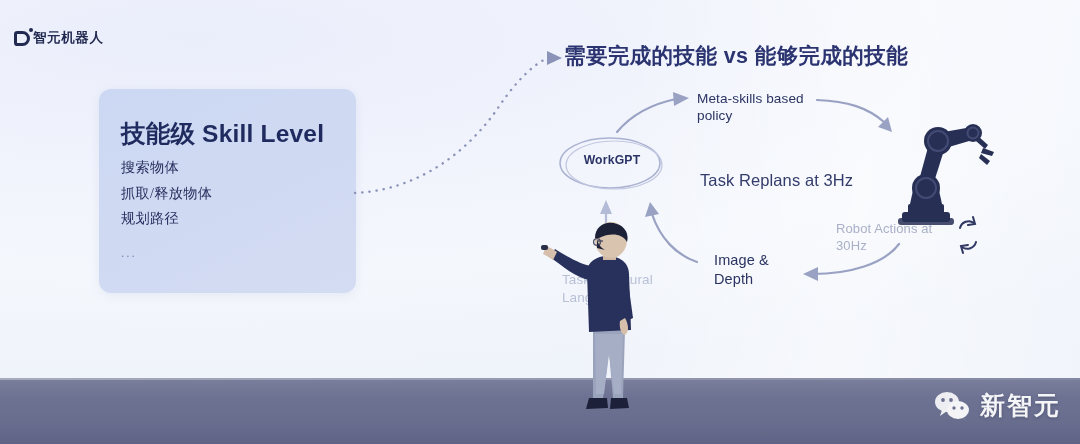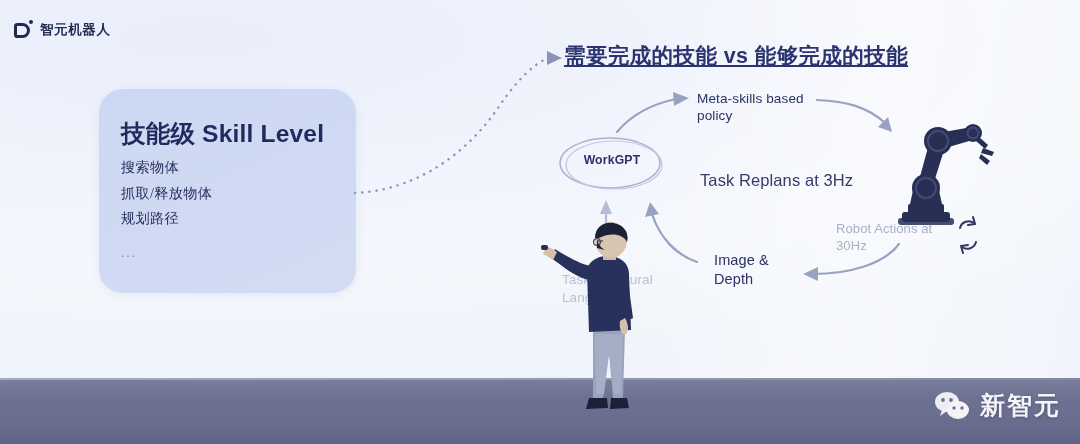--- a/index.html
+++ b/index.html
@@ -26,51 +26,51 @@
   
   #floor{
     position:absolute;left:0;top:378px;width:1080px;height:66px;
     background:linear-gradient(180deg,#7a7f9c 0%,#6d7293 30%,#686d8e 70%,#5f6486 100%);
   }
   #floor:before{
     content:"";position:absolute;left:0;top:0;width:100%;height:2px;
     background:linear-gradient(90deg,rgba(255,255,255,.35),rgba(255,255,255,.08));
   }
   
-  #brand{position:absolute;left:14px;top:20px;display:flex;align-items:center;gap:7px;}
+  #brand{position:absolute;left:14px;top:28px;display:flex;align-items:center;}
   #brand .mark{position:relative;width:19px;height:19px;}
   #brand .mark .d{
     position:absolute;left:0;top:3px;width:16px;height:15px;
     border:3.4px solid #222a52;border-radius:4px 9px 9px 4px;
     box-sizing:border-box;
   }
   #brand .mark .dot{
     position:absolute;right:0px;top:0px;width:4.4px;height:4.4px;border-radius:50%;background:#222a52;
   }
   #brand .txt{font-size:13.5px;font-weight:bold;color:#222a52;letter-spacing:.6px;}
   
   #skill-card{
     position:absolute;left:99px;top:89px;width:257px;height:204px;
     background:linear-gradient(155deg,#ccd8f3 0%,#cfd9f2 45%,#d3dcf2 100%);
-    border-radius:24px;
+    border-radius:12px;
     box-shadow:0 2px 10px rgba(120,135,180,.12);
   }
   #skill-card h1{
     margin:0;position:absolute;left:22px;top:28px;
     font-size:24.5px;font-weight:bold;color:#1f2a5e;letter-spacing:.2px;white-space:nowrap;
   }
   #skill-card ul{margin:0;padding:0;list-style:none;position:absolute;left:22px;top:66px;}
   #skill-card li{
     font-size:14.2px;color:#27305f;font-weight:500;line-height:25.5px;letter-spacing:.3px;font-family:Liberation Serif, serif;
   }
   #skill-card li.more{color:#7e88b4;letter-spacing:2px;font-size:13px;padding-top:8px;}
   
   #headline{
     position:absolute;left:564px;top:41px;
-    font-size:21.5px;font-weight:bold;color:#2b3470;letter-spacing:.4px;white-space:nowrap;text-decoration:underline;
+    font-size:21.5px;font-weight:bold;color:#2b3470;letter-spacing:.4px;white-space:nowrap;
   }
   
   #vec{position:absolute;left:0;top:0;width:1080px;height:444px;}
   
   .lbl{position:absolute;color:#2a3361;font-size:13.5px;line-height:17px;letter-spacing:.1px;}
   #lbl-meta{left:697px;top:90px;font-size:13.6px;}
   #lbl-replans{left:700px;top:172px;font-size:16.5px;color:#333c6b;letter-spacing:.1px;white-space:nowrap;text-align:center;}
   #lbl-robot{left:836px;top:221px;font-size:13px;color:#a9b0c8;line-height:16.5px;}
   #lbl-image{left:714px;top:251px;font-size:14.5px;color:#2a3361;line-height:19px;}
   #lbl-task-nl{left:562px;top:271px;font-size:13.5px;color:#b9c0d6;line-height:18px;}

